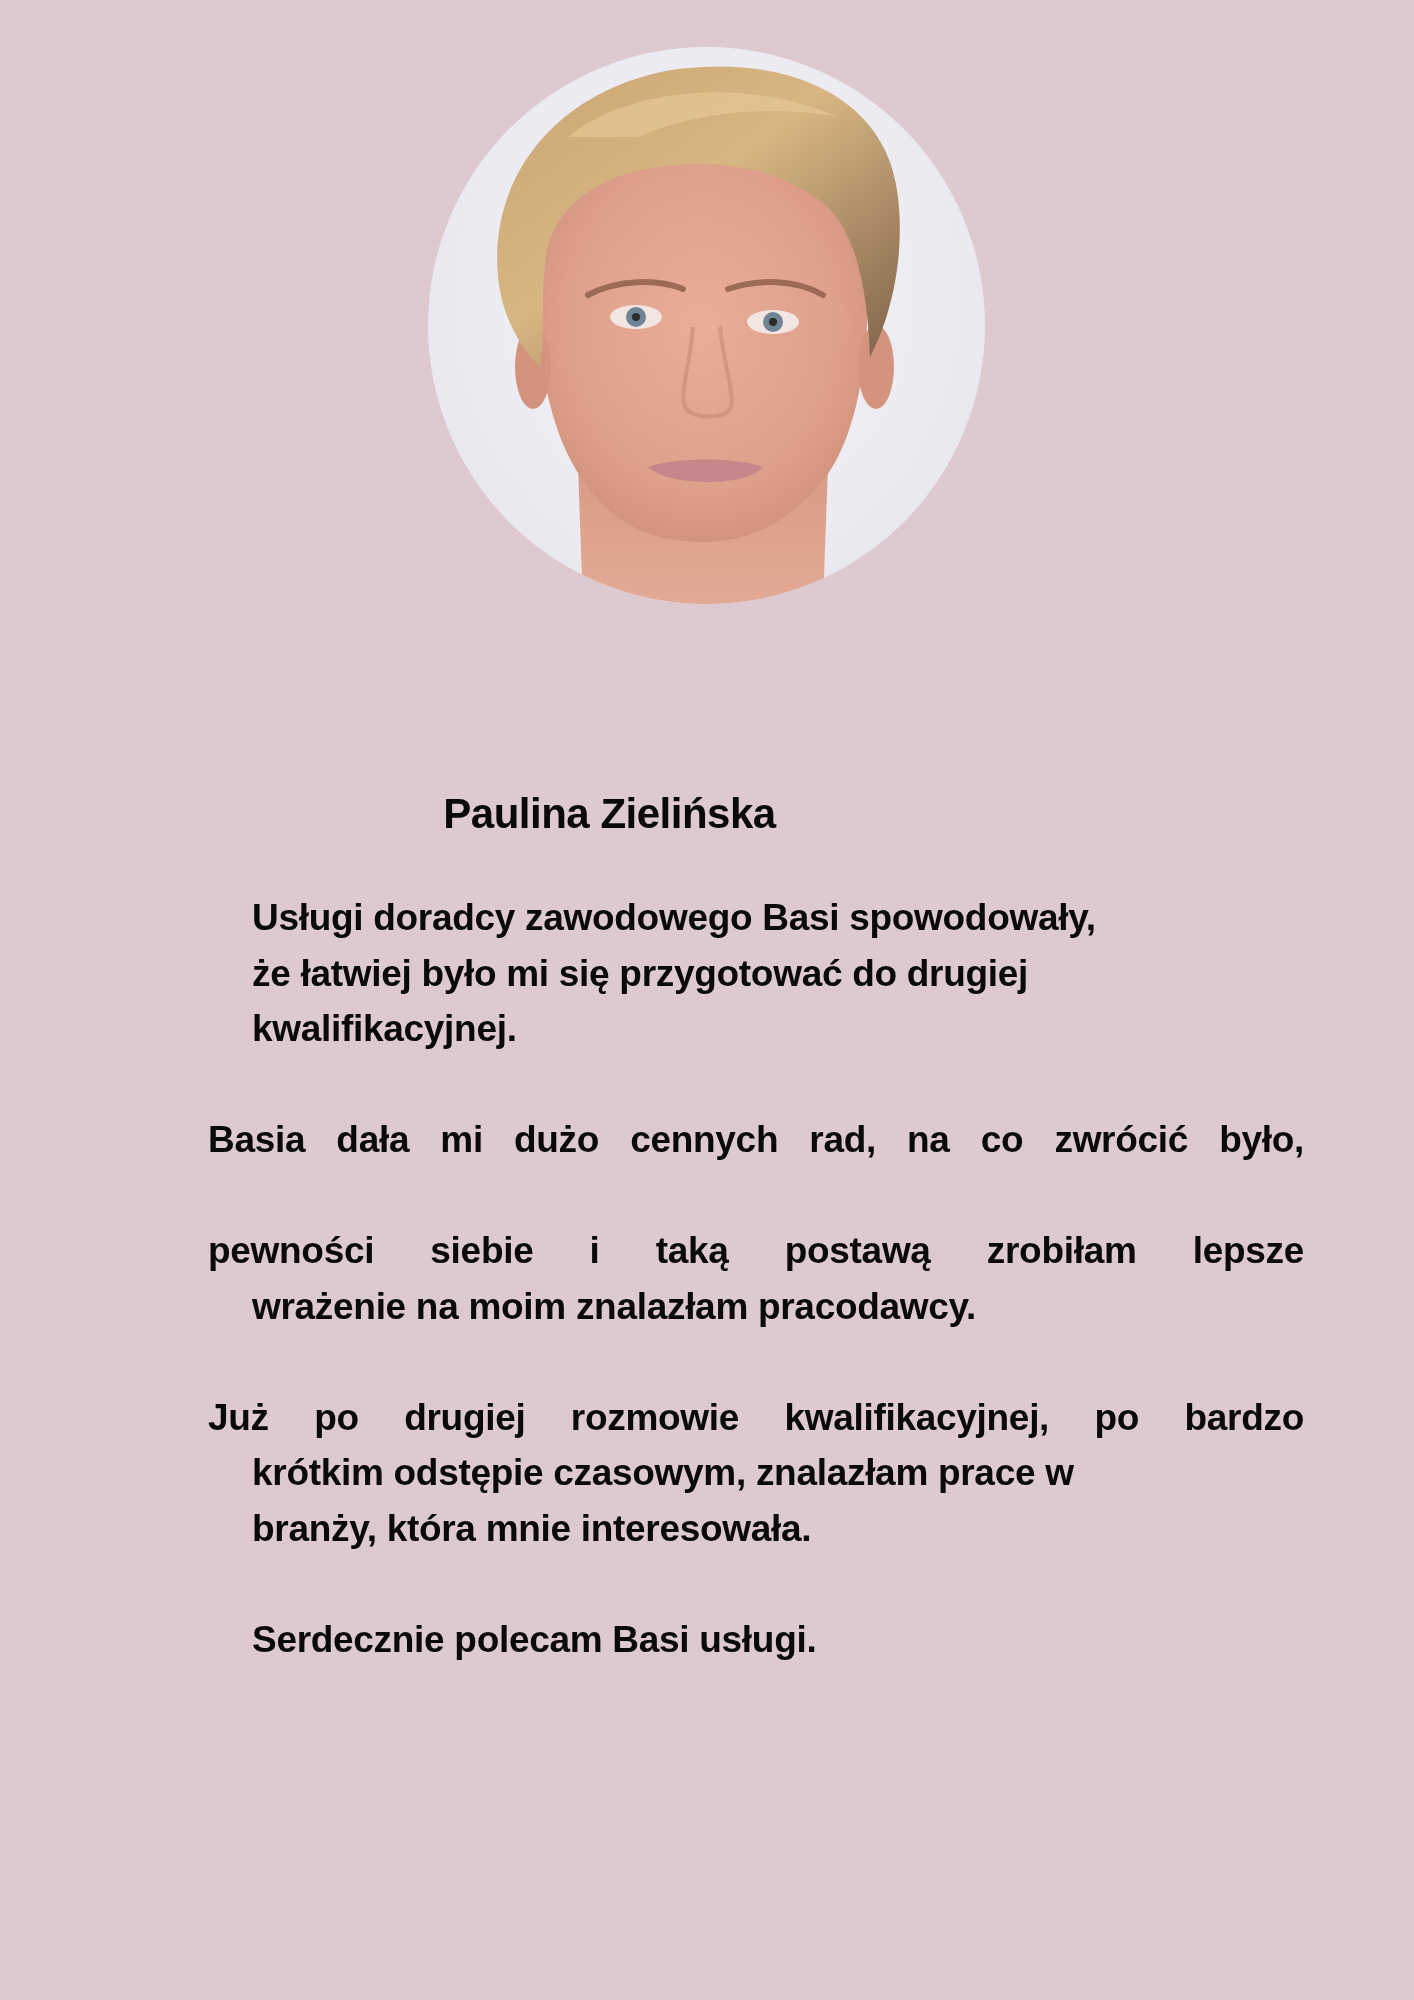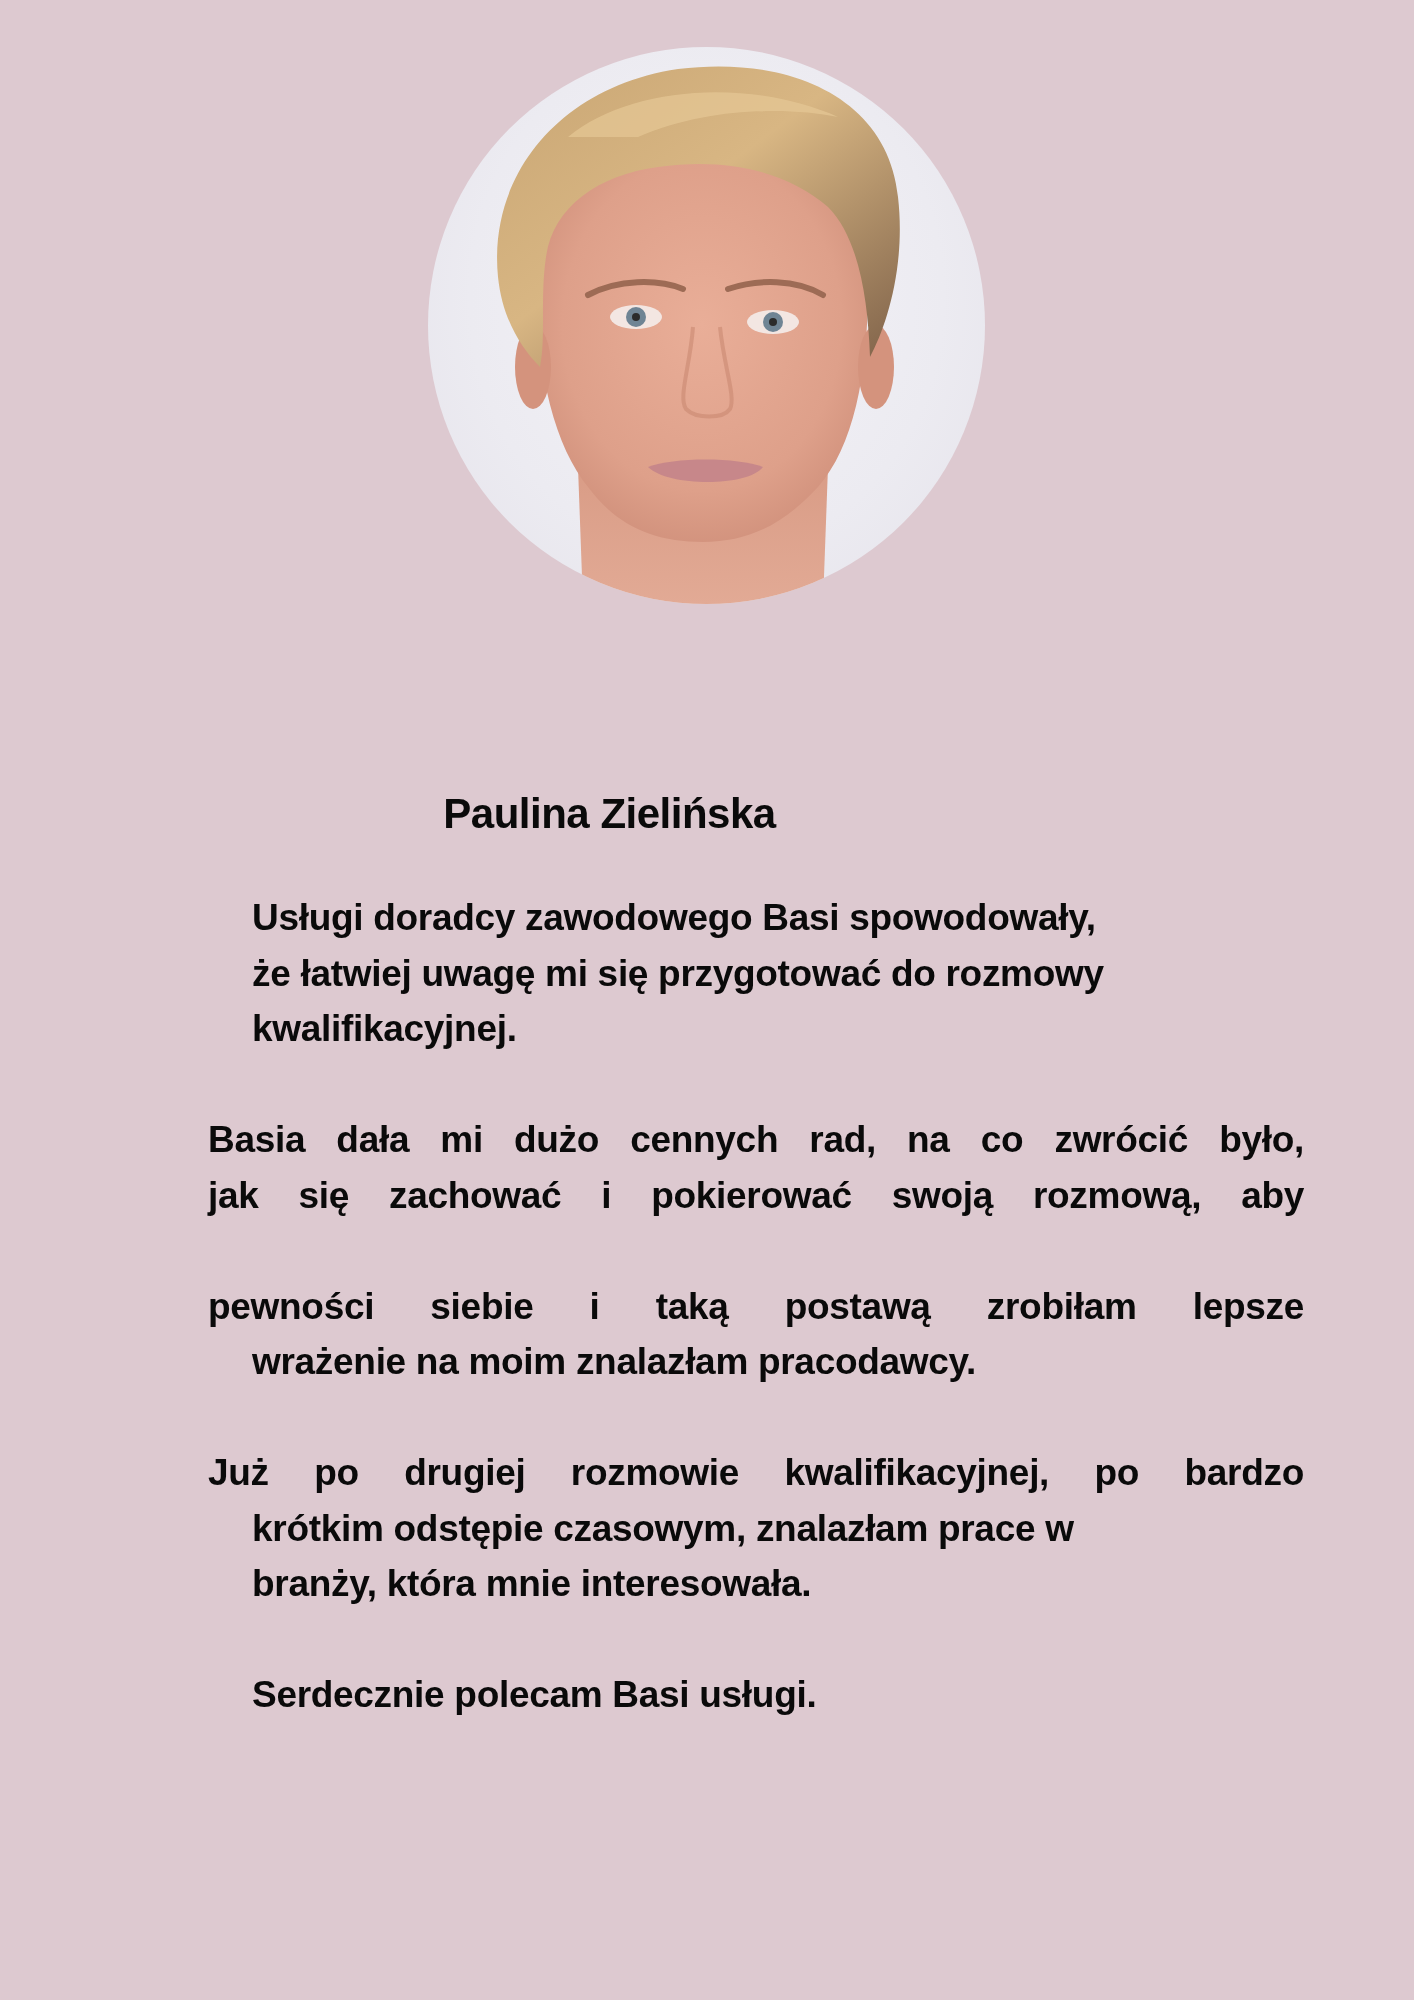--- a/index.html
+++ b/index.html
@@ -112,26 +112,25 @@
 
     <path d="M220 420 C245 410 310 410 335 420 C320 440 240 440 220 420 Z" fill="#c7878a"></path>
   </svg>
 </div>
 
 <h1 class="name">Paulina Zielińska</h1>
 
 <div class="body-text">
   <p class="para">
     <span class="line">Usługi doradcy zawodowego Basi spowodowały,</span>
-    <span class="line">że łatwiej uwagę mi się przygotować do rozmowy</span>
+    <span class="line">że łatwiej było mi się przygotować do drugiej</span>
     <span class="line">kwalifikacyjnej.</span>
   </p>
   <p class="para">
     <span class="justify-line">Basia dała mi dużo cennych rad, na co zwrócić było,</span>
-    <span class="justify-line">jak się zachować i pokierować swoją rozmową, aby</span>
   </p>
   <p class="para">
     <span class="justify-line">pewności siebie i taką postawą zrobiłam lepsze</span>
     <span class="line">wrażenie na moim znalazłam pracodawcy.</span>
   </p>
   <p class="para">
     <span class="justify-line">Już po drugiej rozmowie kwalifikacyjnej, po bardzo</span>
     <span class="line">krótkim odstępie czasowym, znalazłam prace w</span>
     <span class="line">branży, która mnie interesowała.</span>
   </p>

